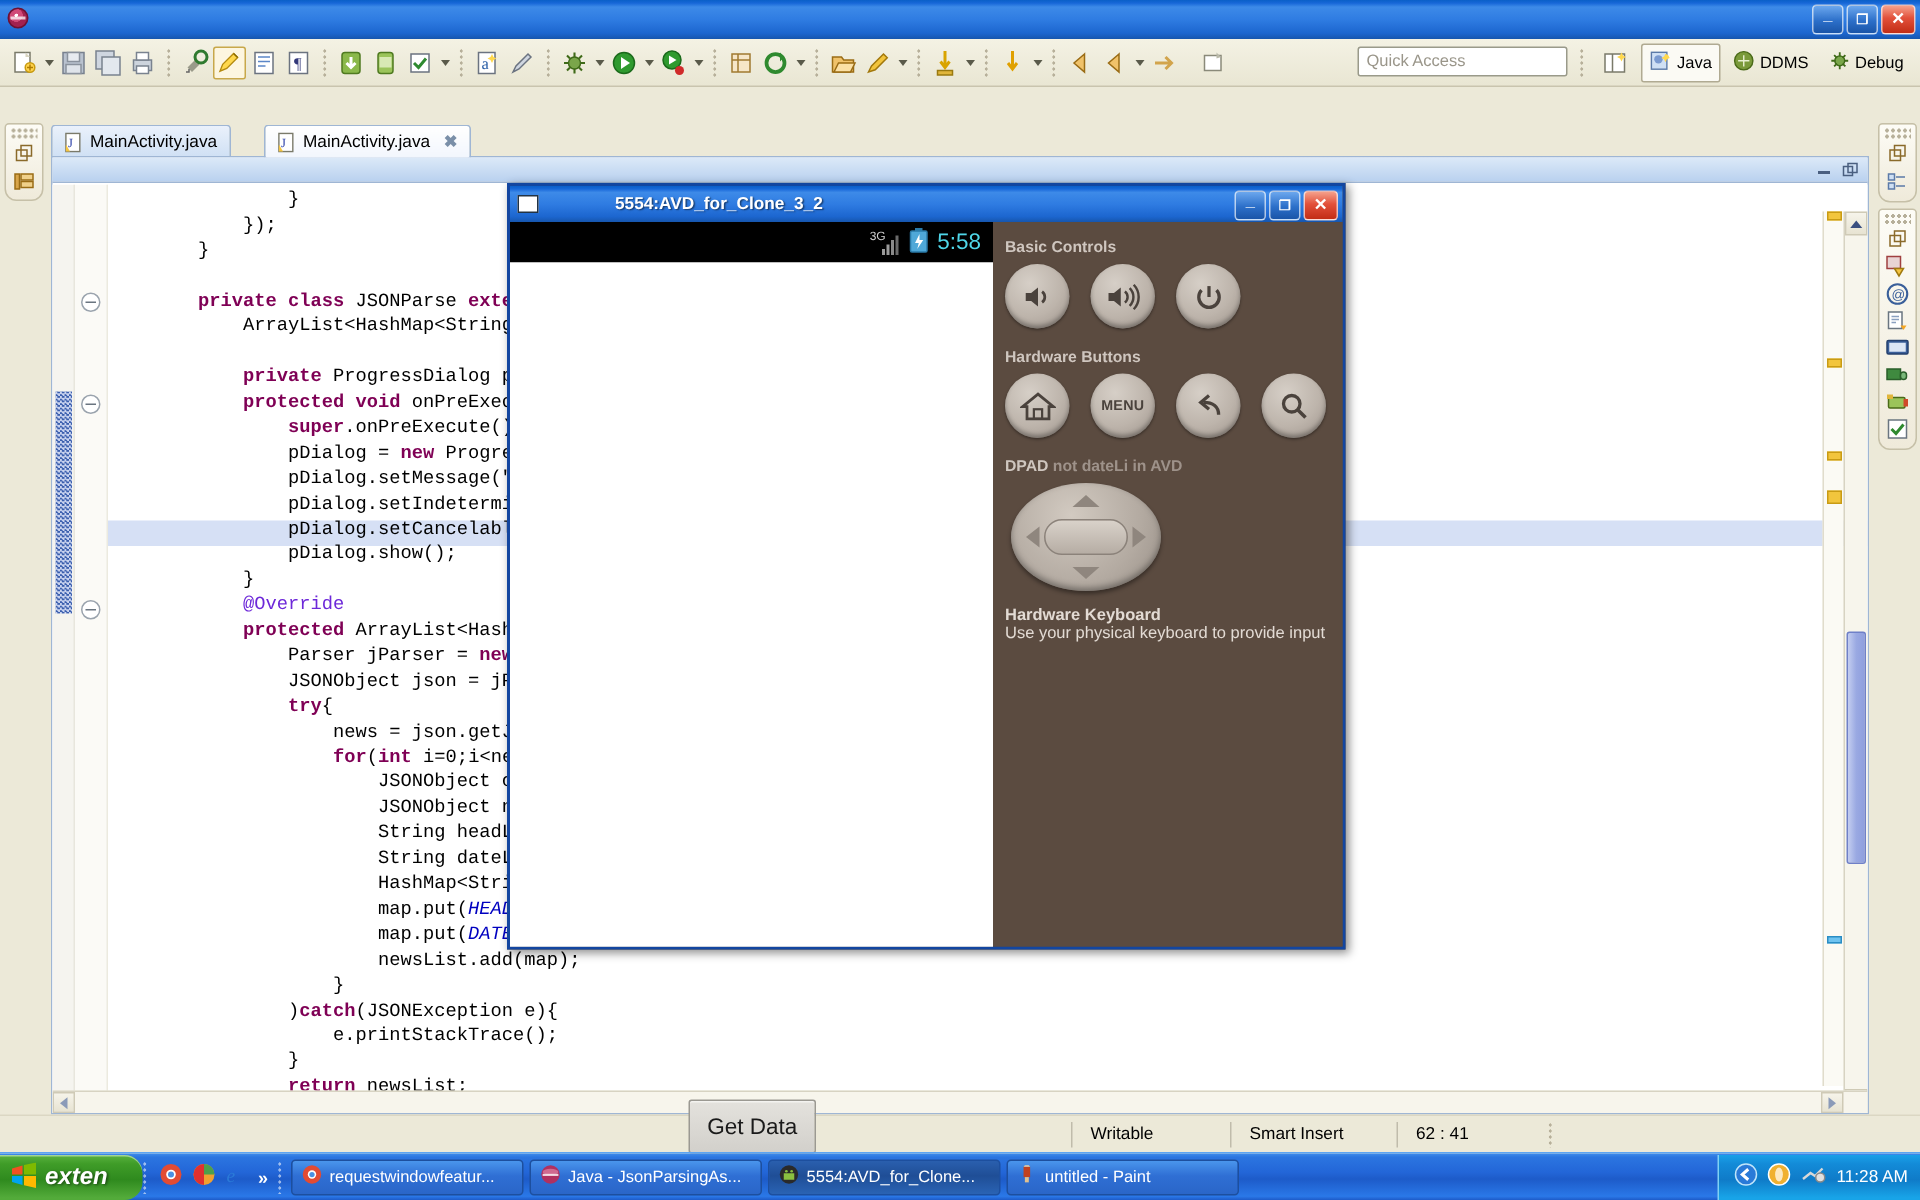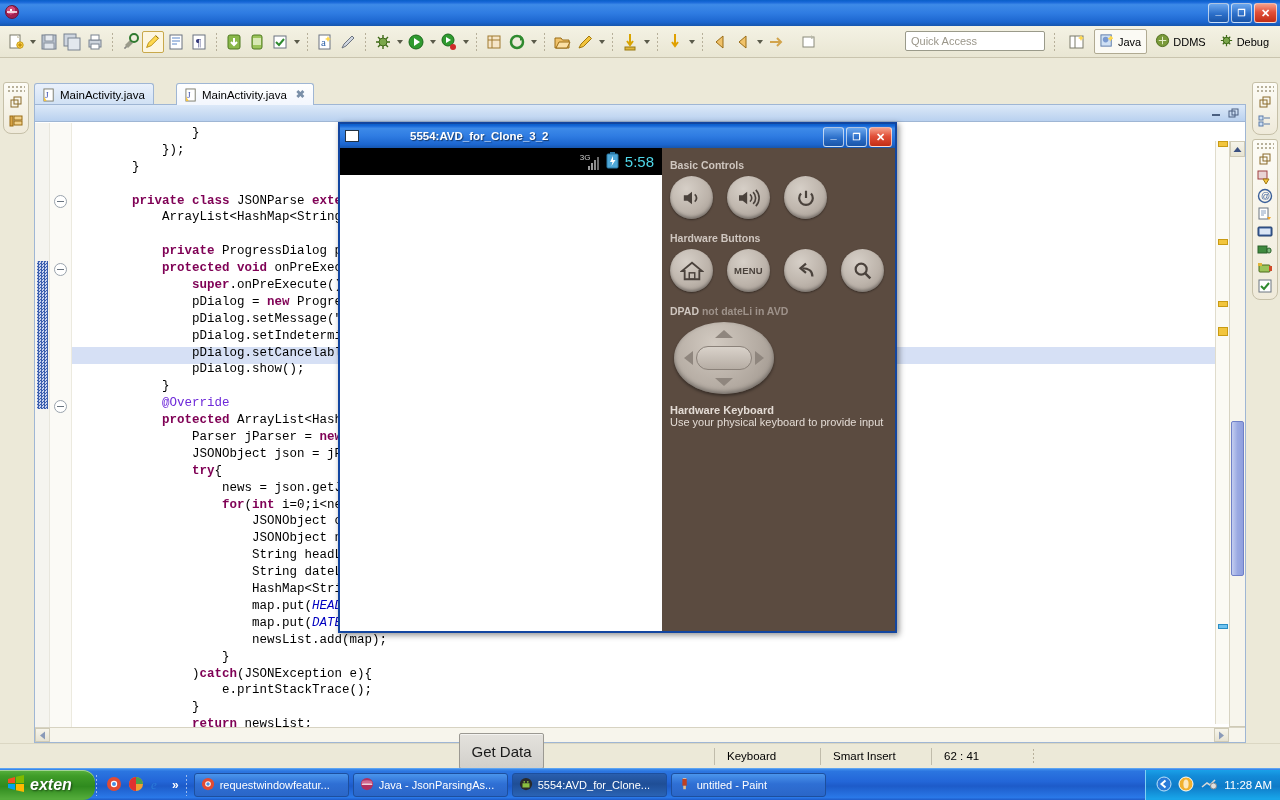--- a/index.html
+++ b/index.html
@@ -658,21 +658,21 @@
               </svg>
           </div>
         </div>
       </div>
     </div>
   </div>
 
   <div class="status-bar">
     <div style="flex:1"></div>
     <div class="sb-sep"></div>
-    <div class="sb-cell" style="width:105px">Keyboard</div>
+    <div class="sb-cell" style="width:105px">Writable</div>
     <div class="sb-sep"></div>
     <div class="sb-cell" style="width:110px">Smart Insert</div>
     <div class="sb-sep"></div>
     <div class="sb-cell" style="width:90px">62 : 41</div>
     <div class="sb-dots"></div>
     <div style="width:235px"></div>
   </div>
 </div>
 
 <div id="emulator">

